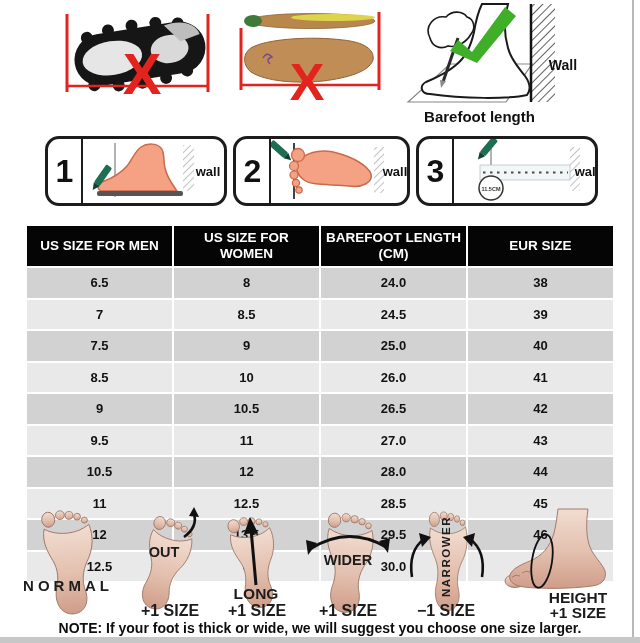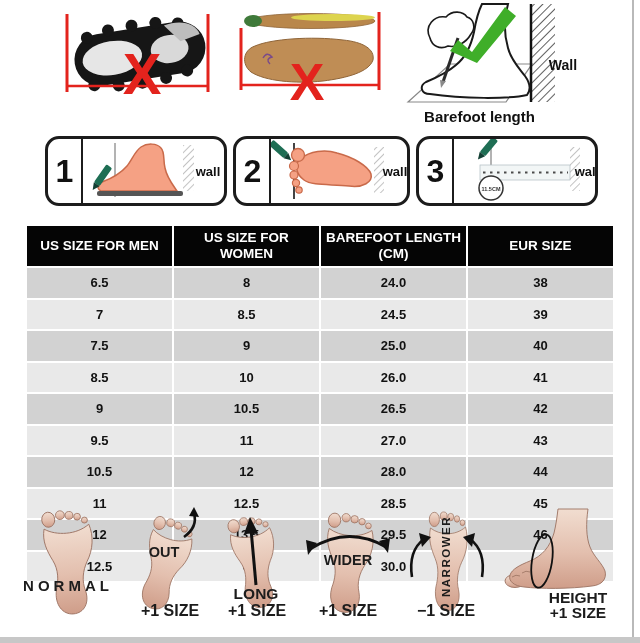--- a/index.html
+++ b/index.html
@@ -370,16 +370,17 @@
         <path d="M60,2 L90,2 C88,16 88,30 92,40 C96,50 104,56 107,64 C109,72 104,78 94,79 C72,82 42,82 26,80 C16,79 10,74 12,68 C14,62 22,58 32,54 C44,49 52,40 56,26 C58,18 59,10 60,2 Z" fill="url(#g6)" stroke="#9b7261" stroke-width="0.9"></path>
         <path d="M14,70 q4,-3 8,-1 M24,66 q4,-3 8,-1" fill="none" stroke="#9b7261" stroke-width="0.8"></path>
       </g>
       <ellipse cx="44" cy="54" rx="10" ry="27" transform="rotate(9 44 54)" fill="none" stroke="#111" stroke-width="1.8"></ellipse>
       <text x="80" y="96" text-anchor="middle" font-size="15.5" font-weight="bold" fill="#1c1c1c">HEIGHT</text>
       <text x="80" y="111" text-anchor="middle" font-size="15.5" font-weight="bold" fill="#1c1c1c">+1 SIZE</text>
     </svg>
 
   </div>
 
+  <div id="note-bar">NOTE: If your foot is thick or wide, we will suggest you choose one size larger.</div>
 
   <div class="edge-line-right"></div>
   <div class="edge-strip-bottom"></div>
 </div>
 
 </body></html>

